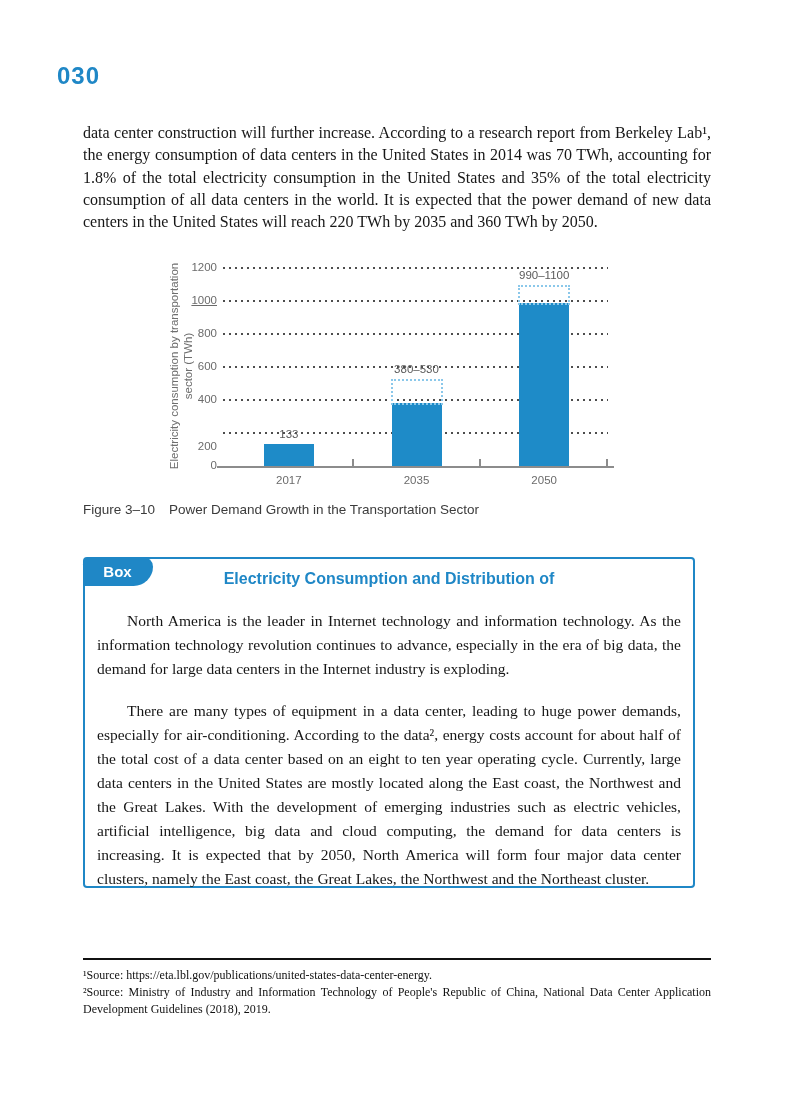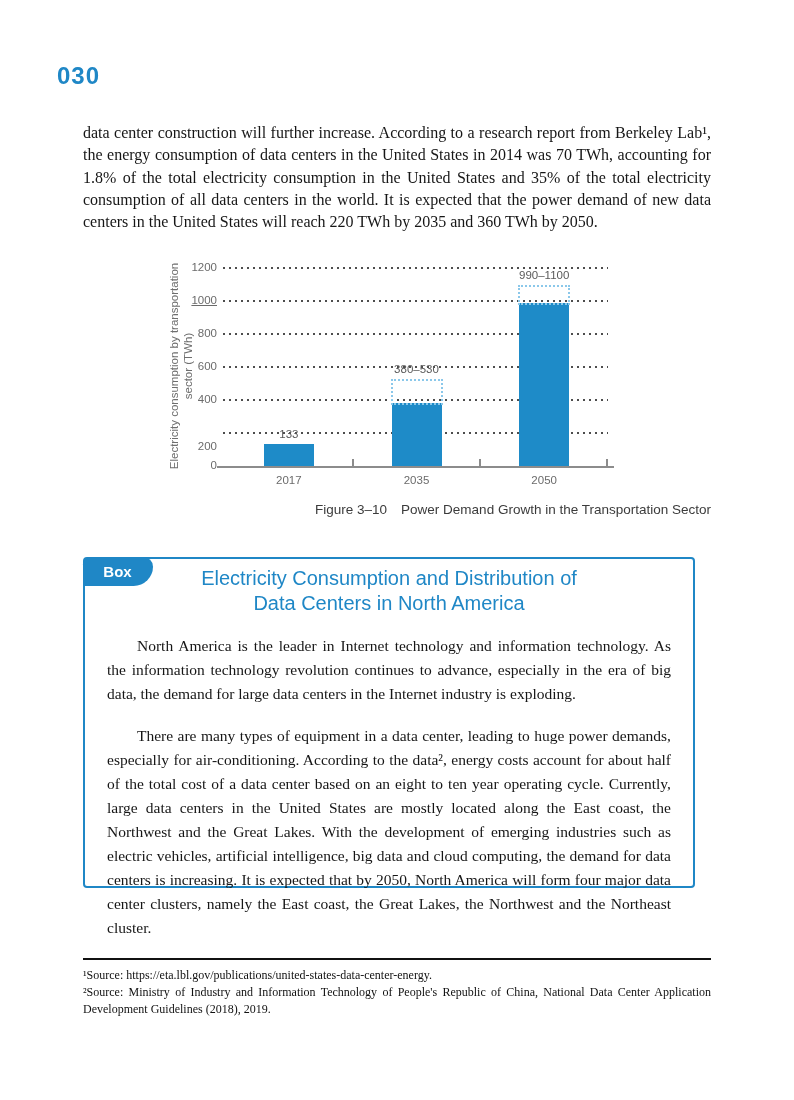--- a/index.html
+++ b/index.html
@@ -65,21 +65,21 @@
     position:absolute;width:120px;text-align:center;
     font-size:11.5px;color:#6b6b6b;
   }
   .xtick{position:absolute;bottom:0;width:2px;height:7px;background:#8c8c8c;}
   .xlab{
     position:absolute;left:60px;top:246px;width:383px;text-align:center;
     font-size:11.5px;color:#6b6b6b;
   }
   
   .caption{
-    position:absolute;left:83px;top:502px;width:628px;text-align:right;
+    position:absolute;left:83px;top:502px;width:628px;text-align:left;
     font-family:"Liberation Sans",sans-serif;font-size:13.5px;color:#3b3b3b;
   }
   .caption .gap{display:inline-block;width:14px;}
   
   .box{
     position:absolute;left:83px;top:557px;width:612px;height:331px;
     box-sizing:border-box;
     border:2.5px solid var(--accent,#1f87c6);
     border-radius:4px;
   }
@@ -87,24 +87,24 @@
     position:absolute;left:-2.5px;top:-2.5px;width:70px;height:29px;
     background:var(--accent,#1f87c6);
     border-radius:9px 12px 24px 0;
     display:flex;align-items:center;justify-content:center;
     color:#ffffff;font-family:"Liberation Sans",sans-serif;
     font-size:15px;font-weight:bold;
   }
   .box-title{
     margin-top:7px;text-align:center;
     font-family:"Liberation Sans",sans-serif;
-    font-size:20px;font-weight:normal;line-height:25px;
+    font-size:16px;font-weight:bold;line-height:25px;
     color:var(--accent,#1f87c6);
   }
-  .box-body{padding:0 22px;font-family:Liberation Serif, serif;}
+  .box-body{padding:0 12px;font-family:Liberation Serif, serif;}
   .box-body p{
     margin:18px 0 0 0;
     font-size:15.5px;line-height:24px;text-align:justify;text-indent:30px;
   }
   
   .foot-rule{position:absolute;left:83px;top:958px;width:628px;height:2px;background:#111111;}
   .footnotes{
     position:absolute;left:83px;top:967px;width:628px;
     font-size:12px;line-height:17px;color:#111111;text-align:justify;
   }
@@ -156,21 +156,20 @@
   </div>
 
   <div class="caption">
     <span>Figure 3–10</span><span class="gap"></span><span>Power Demand Growth in the Transportation Sector</span>
   </div>
 
   <div class="box">
     <div class="box-tab">Box</div>
     <div class="box-title">
       <div>Electricity Consumption and Distribution of</div>
-      <div>Data Centers in North America</div>
     </div>
     <div class="box-body">
       <p>North America is the leader in Internet technology and information technology. As the information technology revolution continues to advance, especially in the era of big data, the demand for large data centers in the Internet industry is exploding.</p>
       <p>There are many types of equipment in a data center, leading to huge power demands, especially for air-conditioning. According to the data², energy costs account for about half of the total cost of a data center based on an eight to ten year operating cycle. Currently, large data centers in the United States are mostly located along the East coast, the Northwest and the Great Lakes. With the development of emerging industries such as electric vehicles, artificial intelligence, big data and cloud computing, the demand for data centers is increasing. It is expected that by 2050, North America will form four major data center clusters, namely the East coast, the Great Lakes, the Northwest and the Northeast cluster.</p>
     </div>
   </div>
 
   <div class="foot-rule"></div>
   <div class="footnotes">
     <div>¹Source: https://eta.lbl.gov/publications/united-states-data-center-energy.</div>

